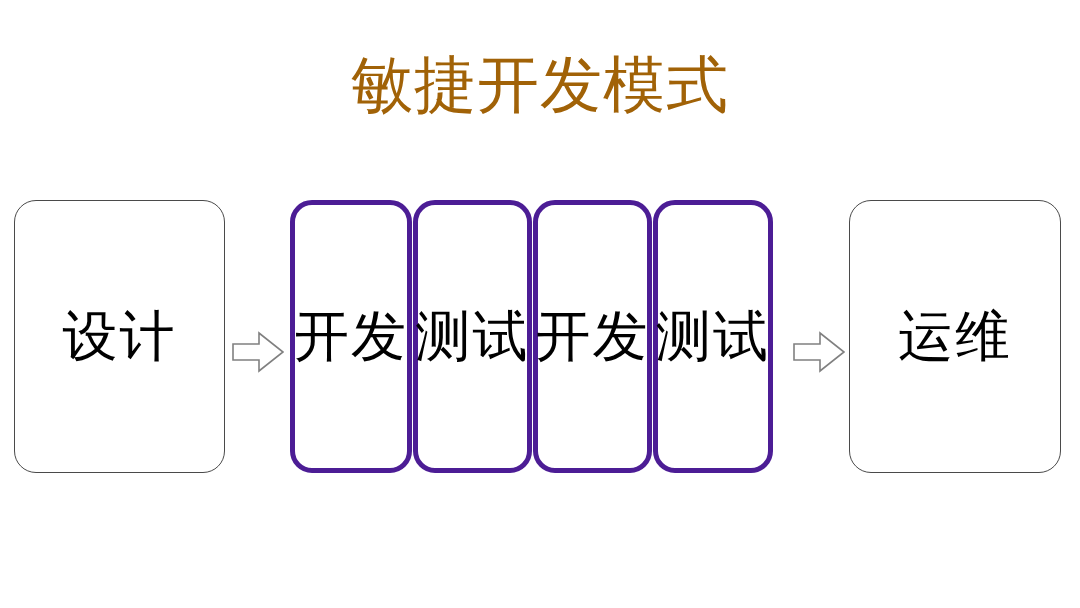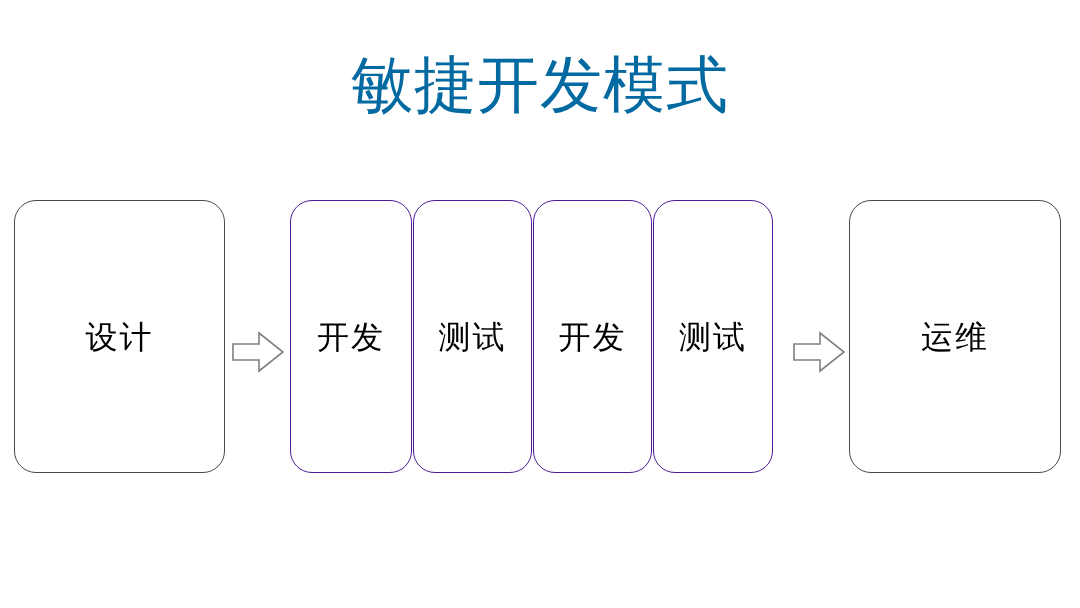--- a/index.html
+++ b/index.html
@@ -29,37 +29,37 @@
   .diagram-title {
     position: absolute;
     left: 0;
     top: 52px;
     width: 1080px;
     text-align: center;
     font-size: 62px;
     line-height: 1.05;
     letter-spacing: 1px;
     font-weight: 400;
-    color: #0369a1;
+    color: #a16207;
     white-space: nowrap;
   }
 
   
   .node-box {
     position: absolute;
     box-sizing: border-box;
     background: #ffffff;
     border: 1px solid #4a4a4a;
     border-radius: 22px;
     display: flex;
     align-items: center;
     justify-content: center;
   }
   .node-label {
-    font-size: 32px;
+    font-size: 55px;
     line-height: 1;
     letter-spacing: 2px;
     color: #000000;
     white-space: nowrap;
     user-select: none;
   }
 
   
   .node-design {
     left: 14px;
@@ -75,21 +75,21 @@
     top: 200px;
     width: 483px;
     height: 273px;
   }
   .node-iter {
     position: absolute;
     top: 0;
     height: 273px;
     box-sizing: border-box;
     background: #ffffff;
-    border: 1px solid #4c1d95;
+    border: 5px solid #4c1d95;
     border-radius: 22px;
     display: flex;
     align-items: center;
     justify-content: center;
   }
   .node-iter.i0 { left: 0px;   width: 122px; }
   .node-iter.i1 { left: 123px; width: 119px; }
   .node-iter.i2 { left: 243px; width: 119px; }
   .node-iter.i3 { left: 363px; width: 120px; }
 

